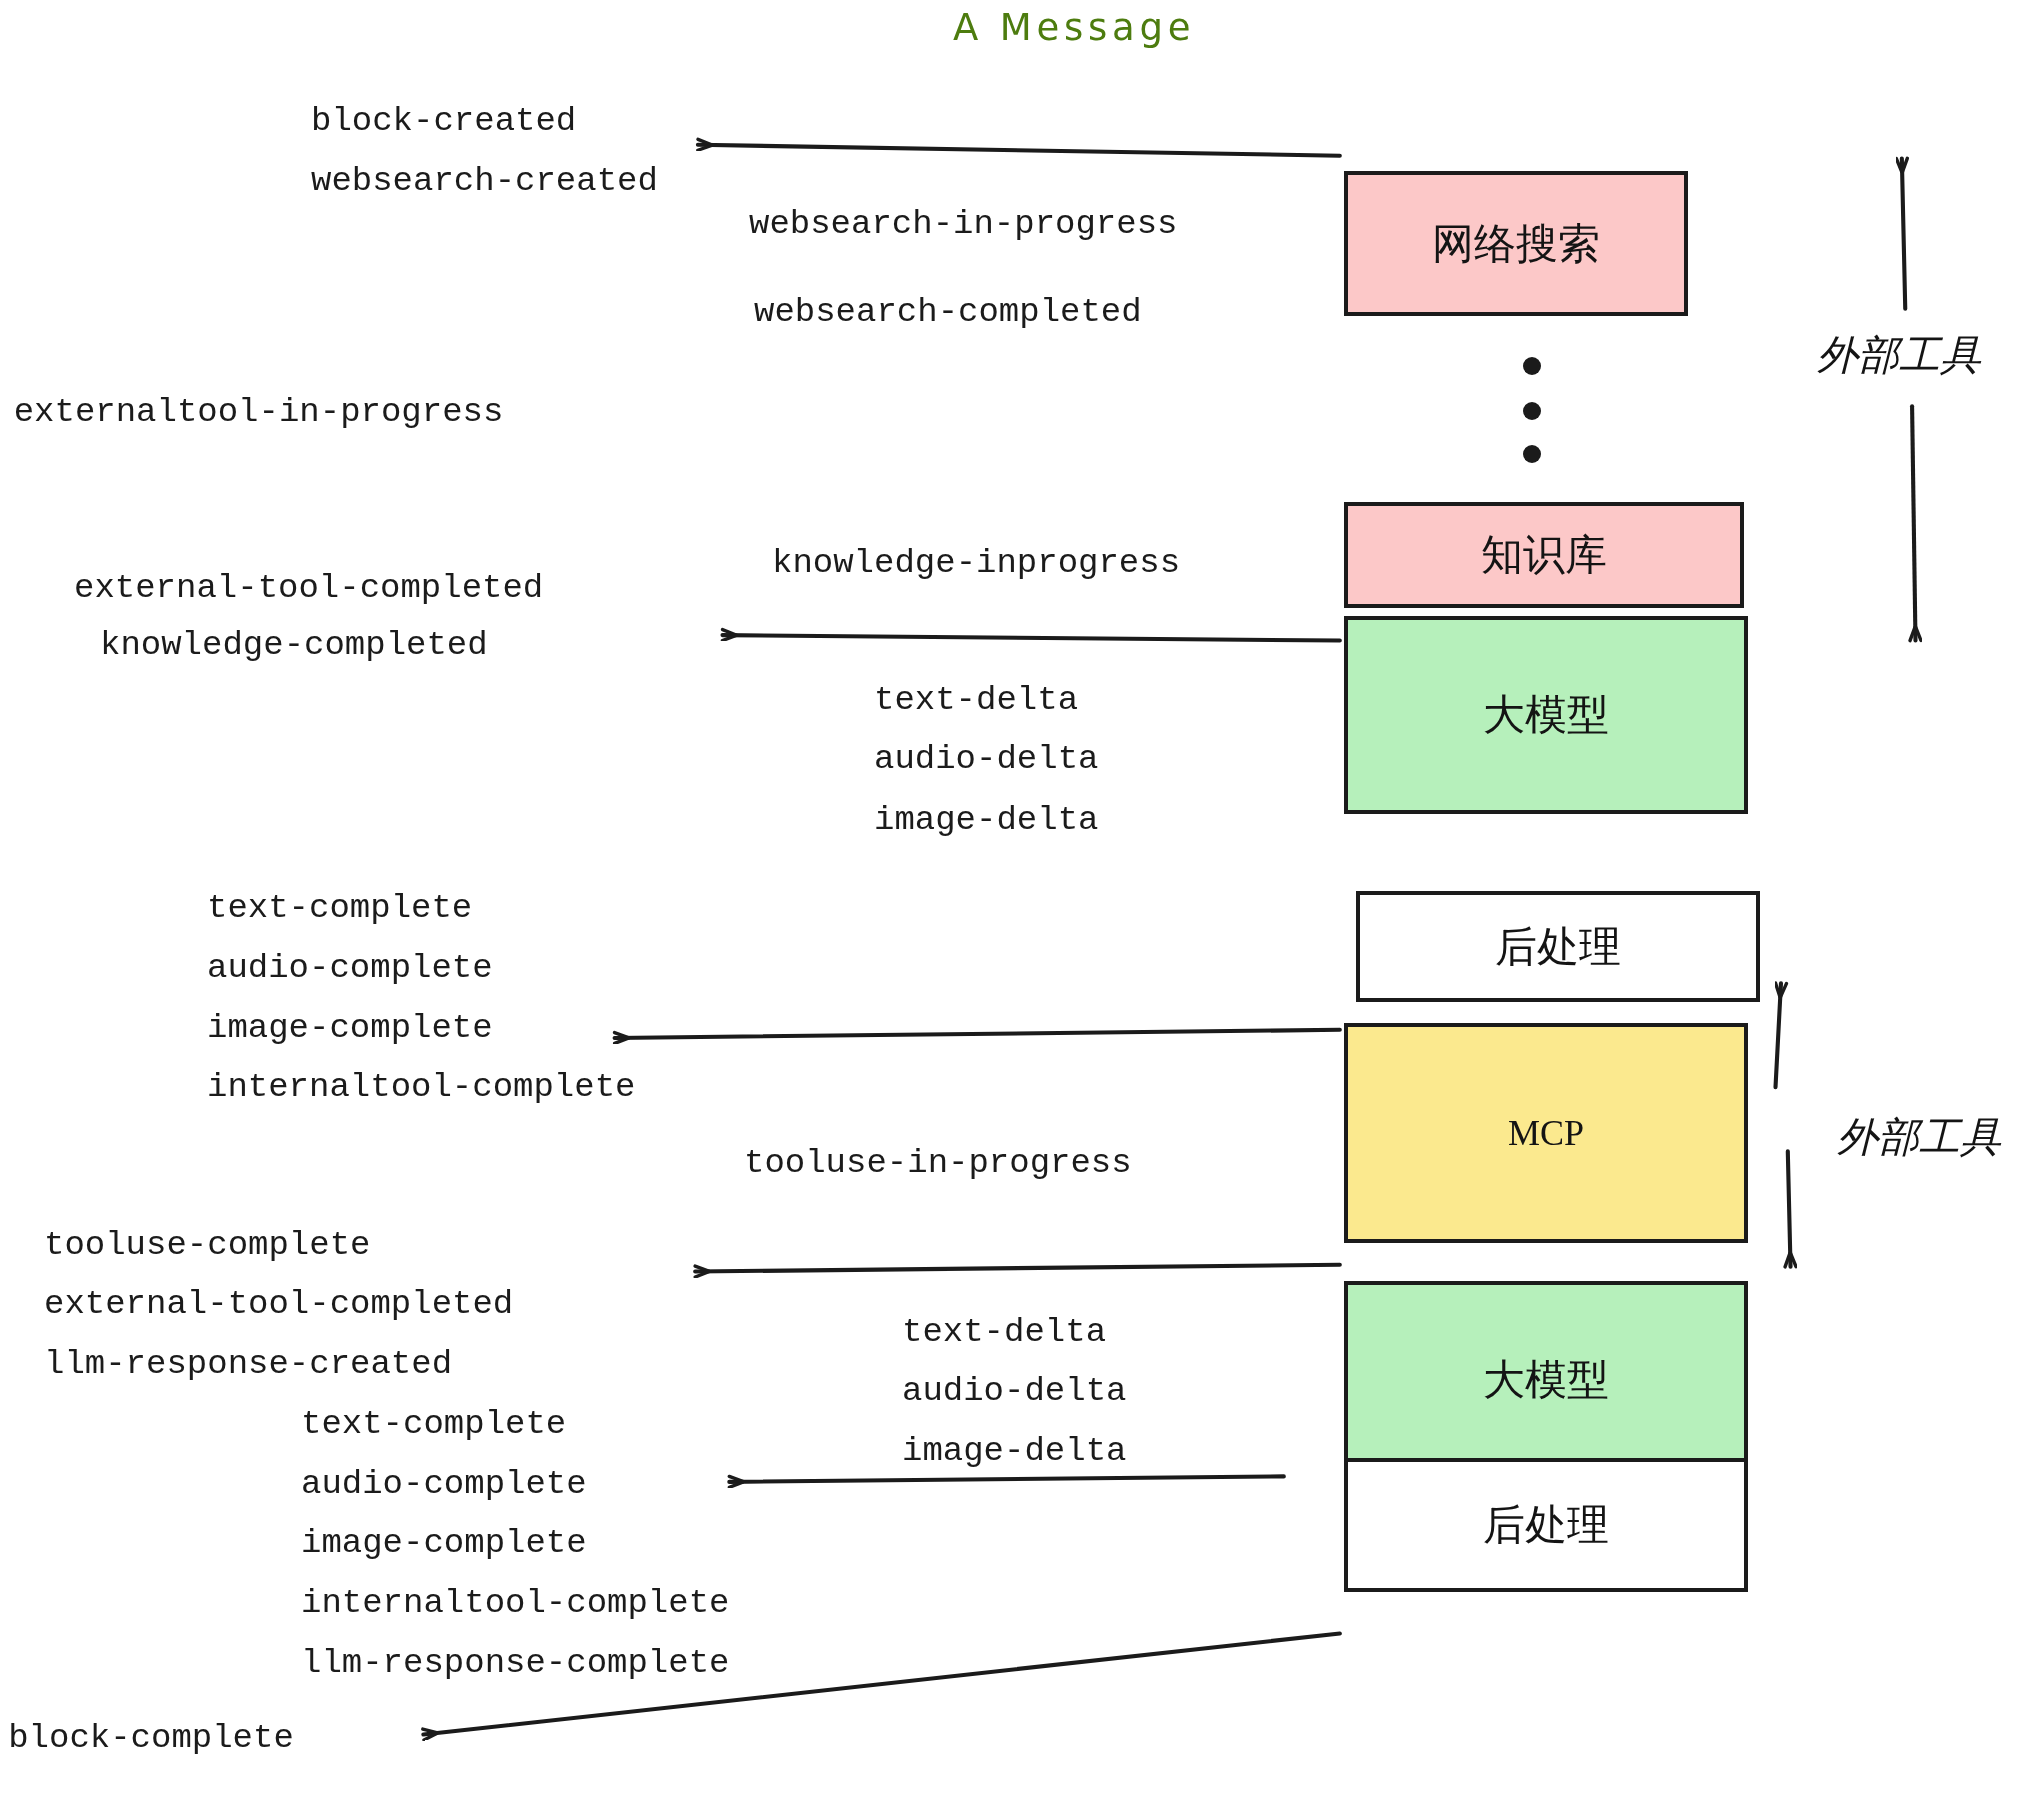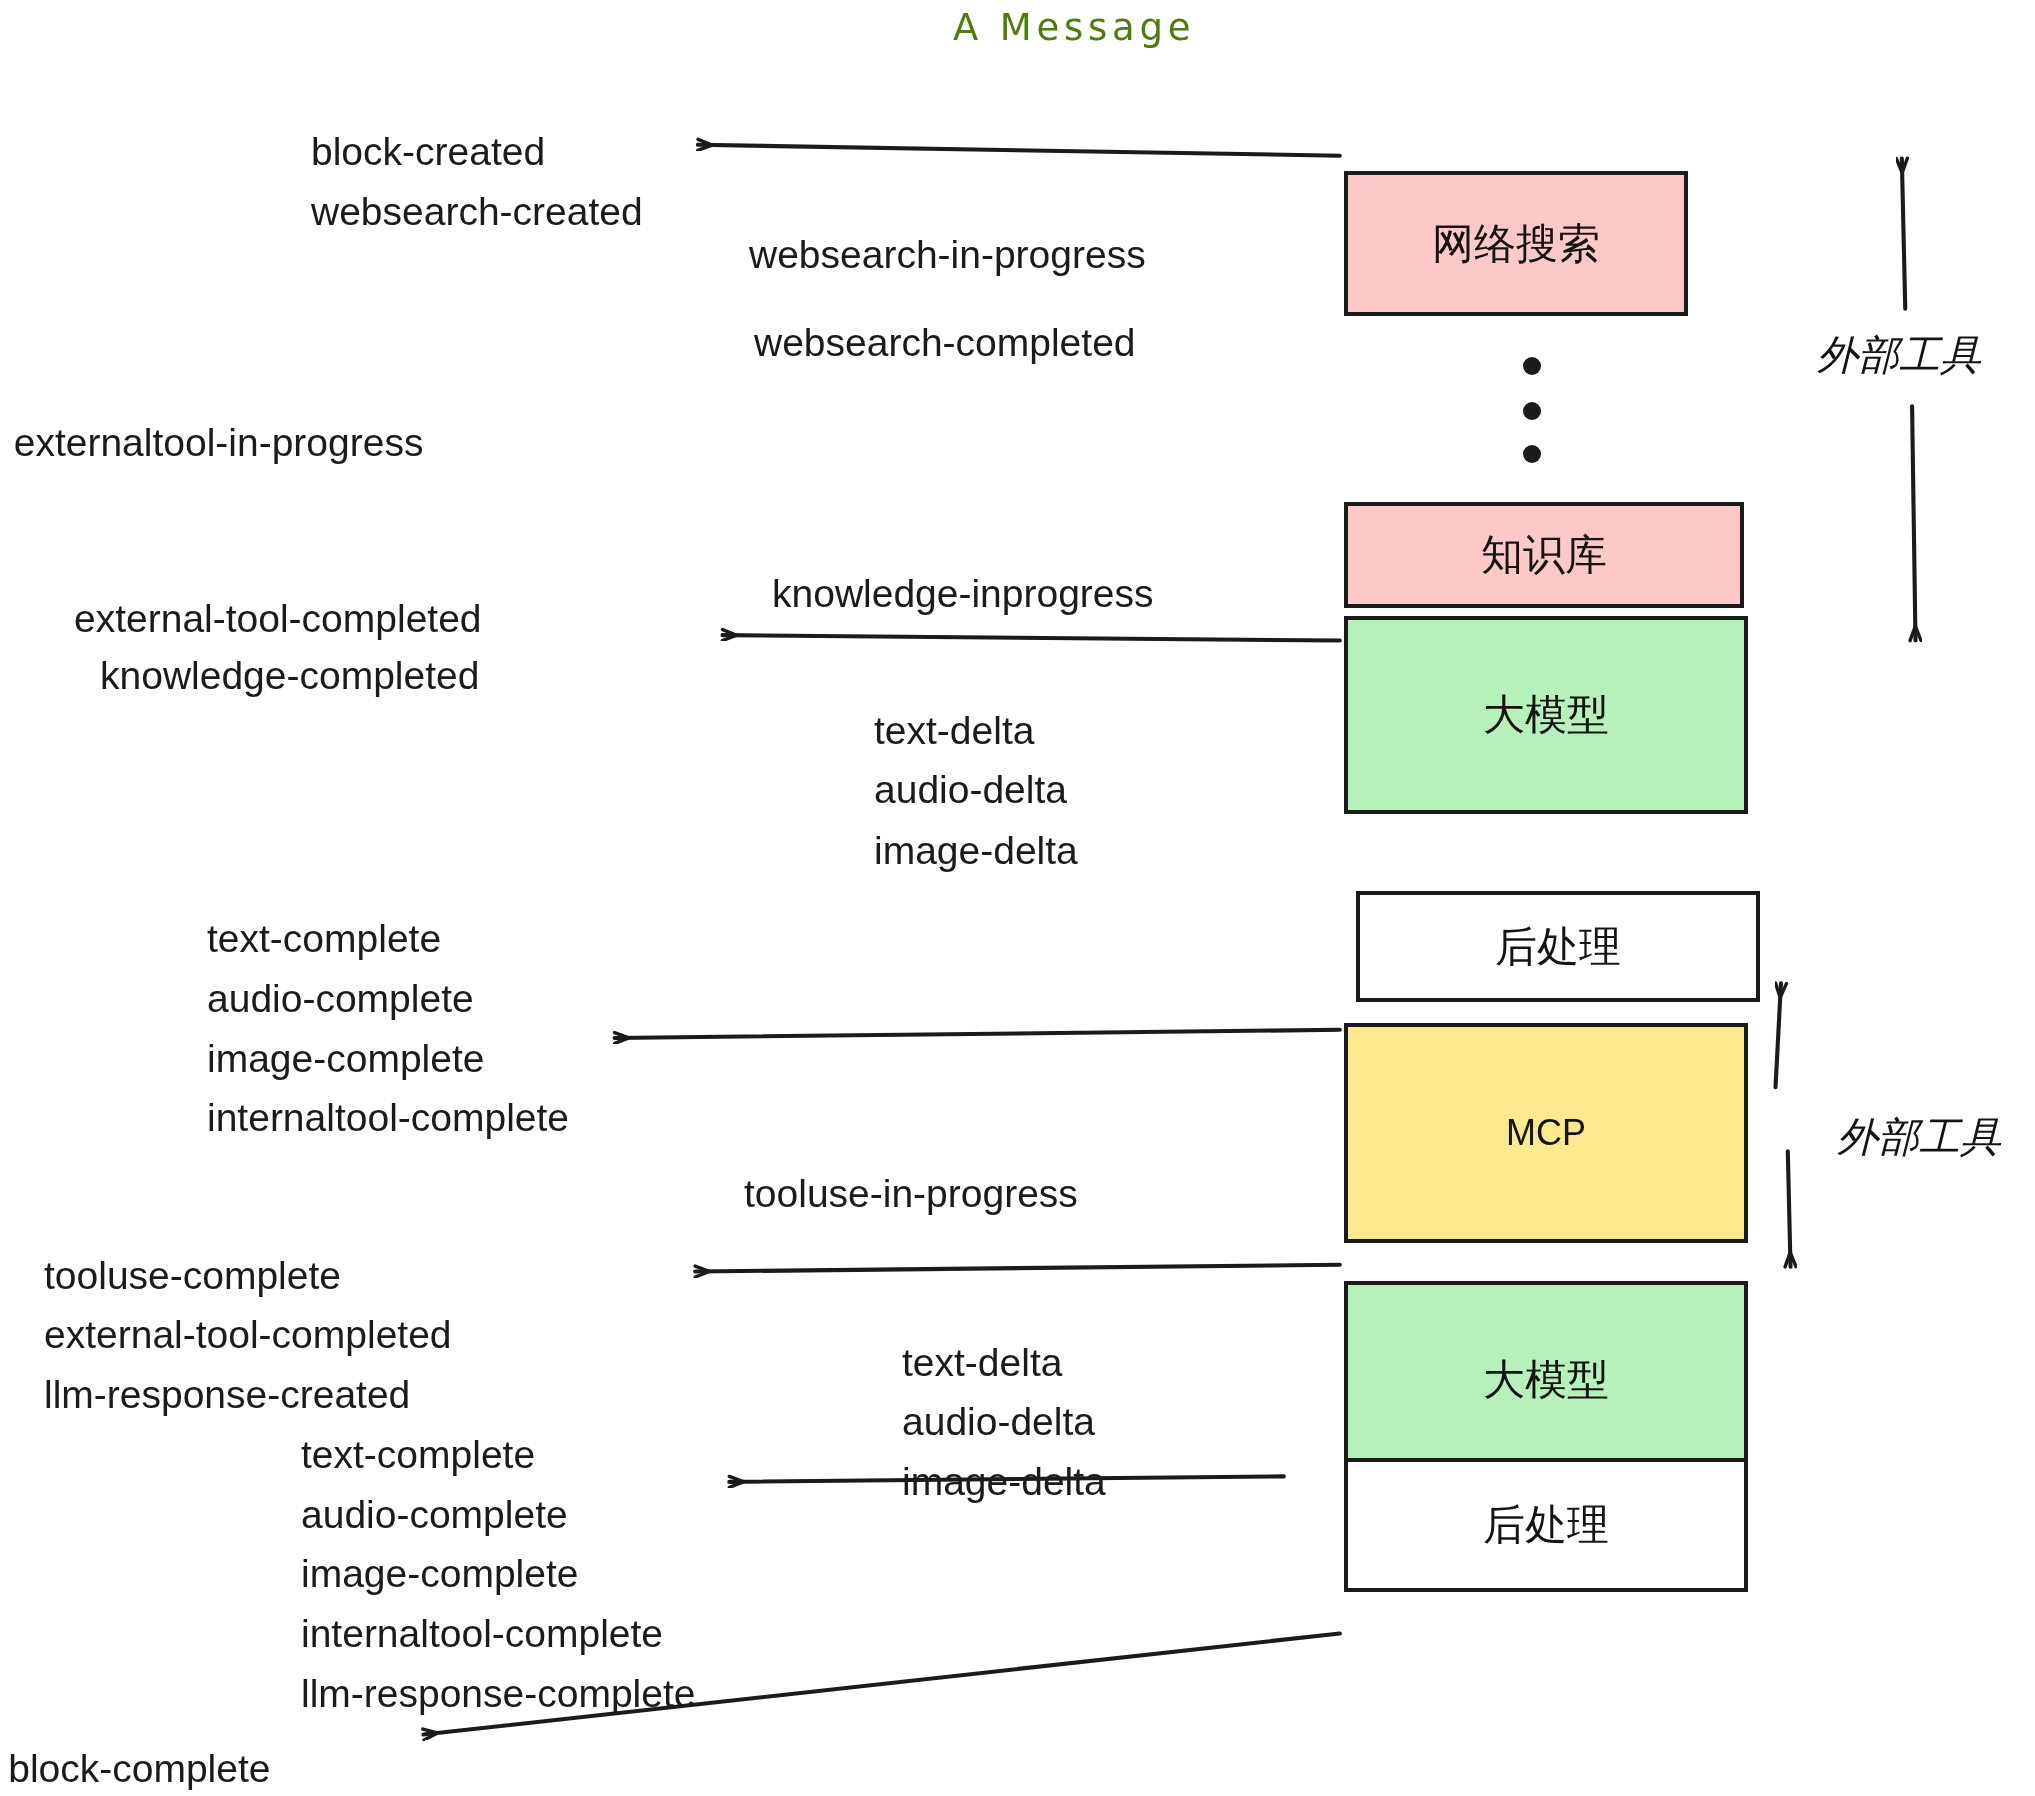--- a/index.html
+++ b/index.html
@@ -1,29 +1,29 @@
 <!DOCTYPE html>
 <html style="font-size:11px"><head>
 <meta charset="utf-8">
 <style>
   html,body{margin:0;padding:0;background:#ffffff;}
   body{font-family:"DejaVu Sans Mono","Liberation Mono",monospace;}
   #canvas{position:relative;width:2035px;height:1796px;background:#ffffff;overflow:hidden;}
   #canvas svg.layer{position:absolute;left:0;top:0;width:2035px;height:1796px;pointer-events:none;}
   .evt{position:absolute;white-space:pre;color:#1b1b1b;
-       font-family:Liberation Sans, sans-serif;
-       font-size:39px;letter-spacing:0px;line-height:1;margin-top:28px;}
+       font-family:Liberation Mono, monospace;
+       font-size:34px;letter-spacing:0px;line-height:1;}
   .title{position:absolute;white-space:pre;color:#4d7c0f;
        font-family:"DejaVu Sans","Liberation Sans",sans-serif;
        font-size:37px;font-weight:400;letter-spacing:4.8px;}
   .node{position:absolute;box-sizing:border-box;border:4.1px solid #1b1b1b;
         display:flex;align-items:center;justify-content:center;
         font-family:"DejaVu Sans","Liberation Sans",sans-serif;
         font-size:42px;color:#141414;}
-  .node.small{font-size:36px;font-family:Liberation Sans, sans-serif;}
+  .node.small{font-size:36px;font-family:Liberation Serif, serif;}
   .sidelabel{position:absolute;white-space:nowrap;color:#141414;
         font-family:"DejaVu Sans","Liberation Sans",sans-serif;font-size:41px;font-style:italic;}
   .dot{position:absolute;width:18px;height:18px;border-radius:50%;background:#1b1b1b;}
 </style>
 </head>
 <body>
 
 <div id="canvas">
 
   <div class="title" style="left:953px;top:5.5px;">A Message</div>

